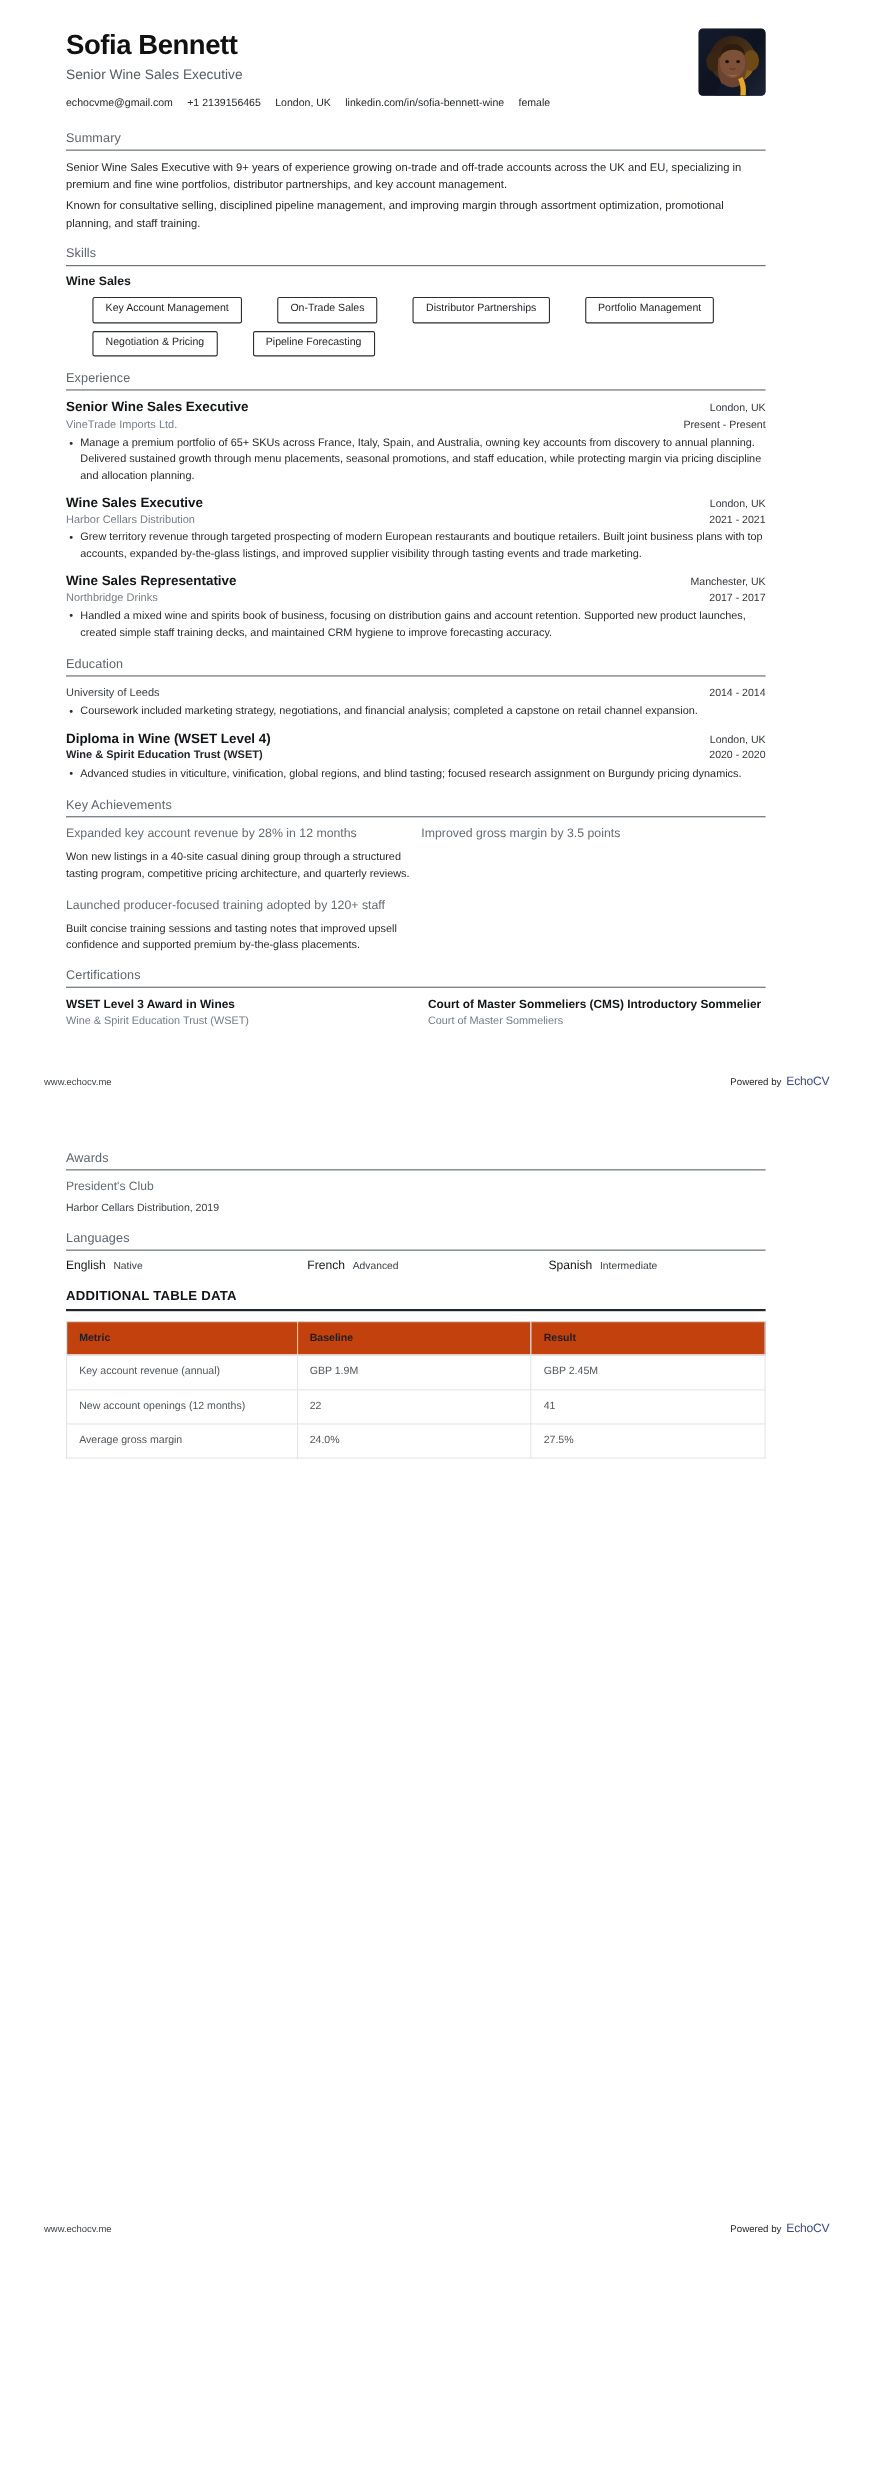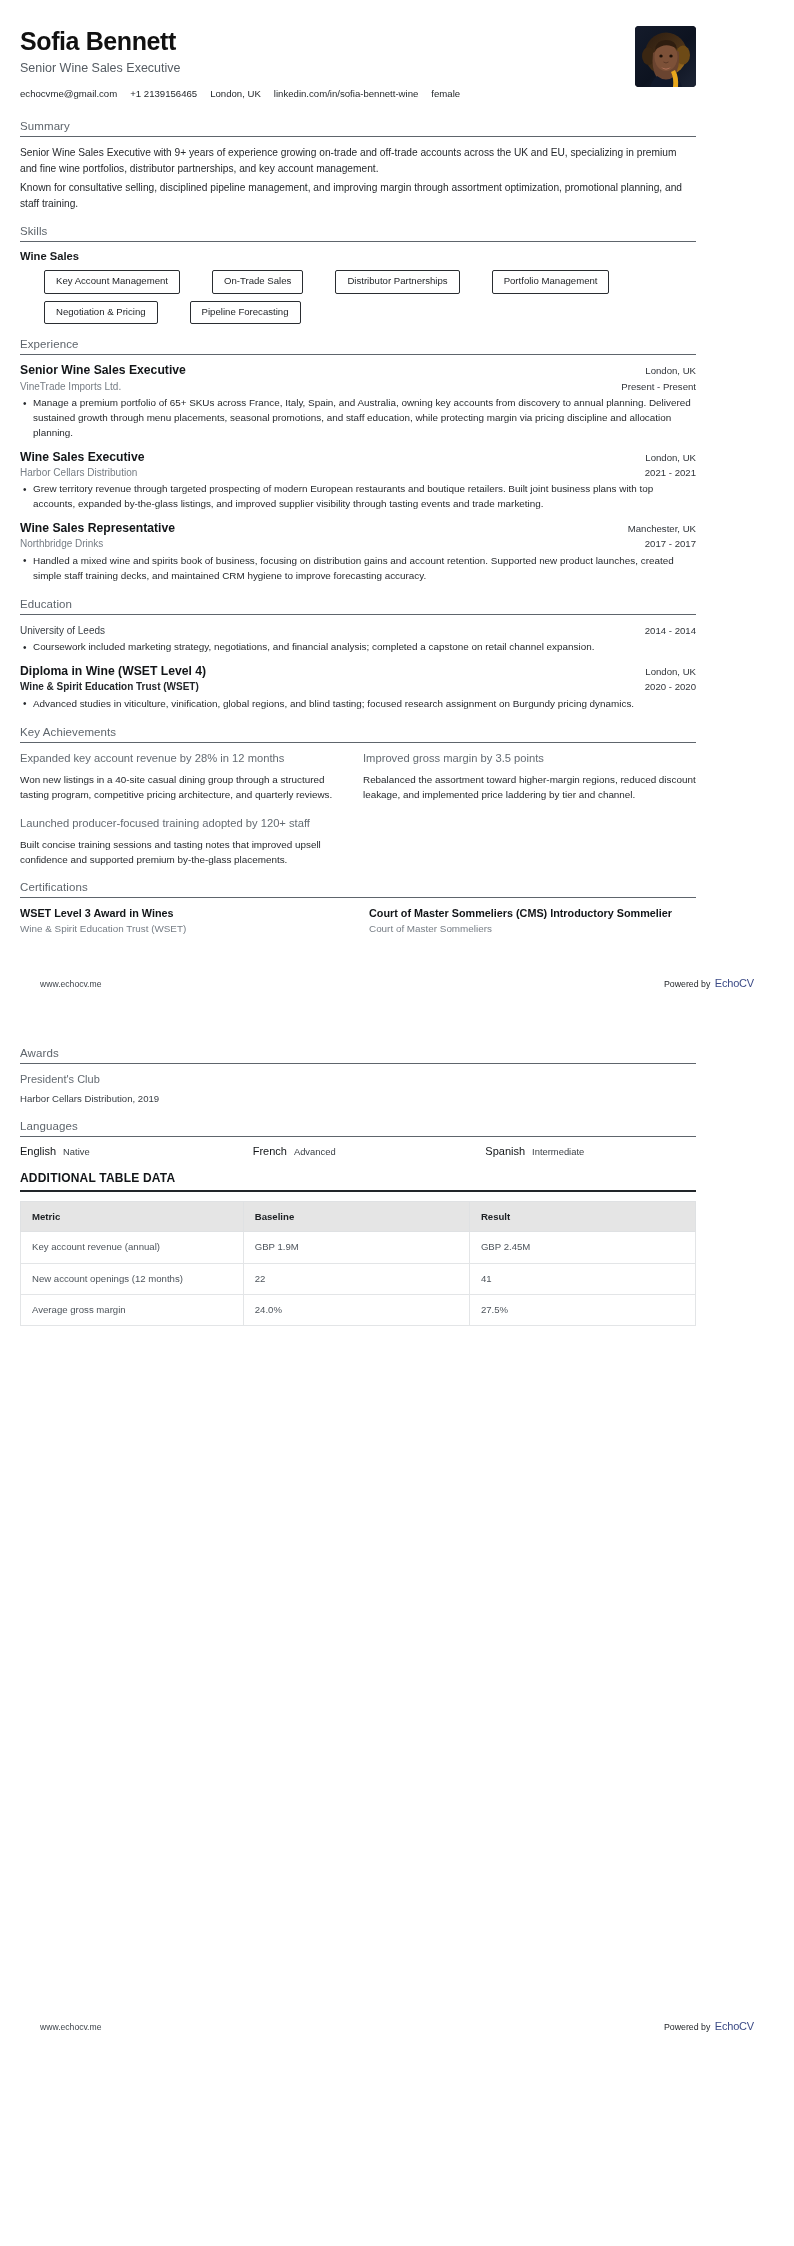--- a/index.html
+++ b/index.html
@@ -9,21 +9,21 @@
   }
   body {
     width: 794px;
     font-family: "Liberation Sans", sans-serif;
     color: #1a1a1a;
     -webkit-font-smoothing: antialiased;
   }
   .page {
     width: 736px;
     position: relative;
-    padding: 26px 40px 0 20px;
+    padding: 26px 40px 0 60px;
   }
   .page.page-2 {
     padding-top: 8px;
   }
 
   
   .header {
     display: flex;
     align-items: flex-start;
     justify-content: space-between;
@@ -259,21 +259,21 @@
     letter-spacing: 0.2px;
     margin: 0 0 5px 0;
   }
   .table-rule { border-bottom: 2px solid #22262a; margin-bottom: 9px; }
   table.data-table {
     width: 100%;
     border-collapse: collapse;
     table-layout: fixed;
   }
   table.data-table th {
-    background: #e5e5e5;
+    background: #c2410c;
     text-align: left;
     font-size: 9.6px;
     font-weight: 700;
     color: #1d2024;
     padding: 9px 11px;
     border: 1px solid #dfe1e3;
     line-height: 1.2;
   }
   table.data-table td {
     font-size: 9.6px;
@@ -464,21 +464,20 @@
           <div class="ach-desc">Won new listings in a 40-site casual dining group through a structured tasting program, competitive pricing architecture, and quarterly reviews.</div>
         </div>
         <div>
           <div class="ach-title">Launched producer-focused training adopted by 120+ staff</div>
           <div class="ach-desc">Built concise training sessions and tasting notes that improved upsell confidence and supported premium by-the-glass placements.</div>
         </div>
       </div>
       <div class="ach-col">
         <div>
           <div class="ach-title">Improved gross margin by 3.5 points</div>
-          <div class="ach-desc">Rebalanced the assortment toward higher-margin regions, reduced discount leakage, and implemented price laddering by tier and channel.</div>
         </div>
       </div>
     </div>
   </div>
 
   <div class="section">
     <div class="section-title">Certifications</div>
     <div class="section-rule"></div>
     <div class="two-col">
       <div>

